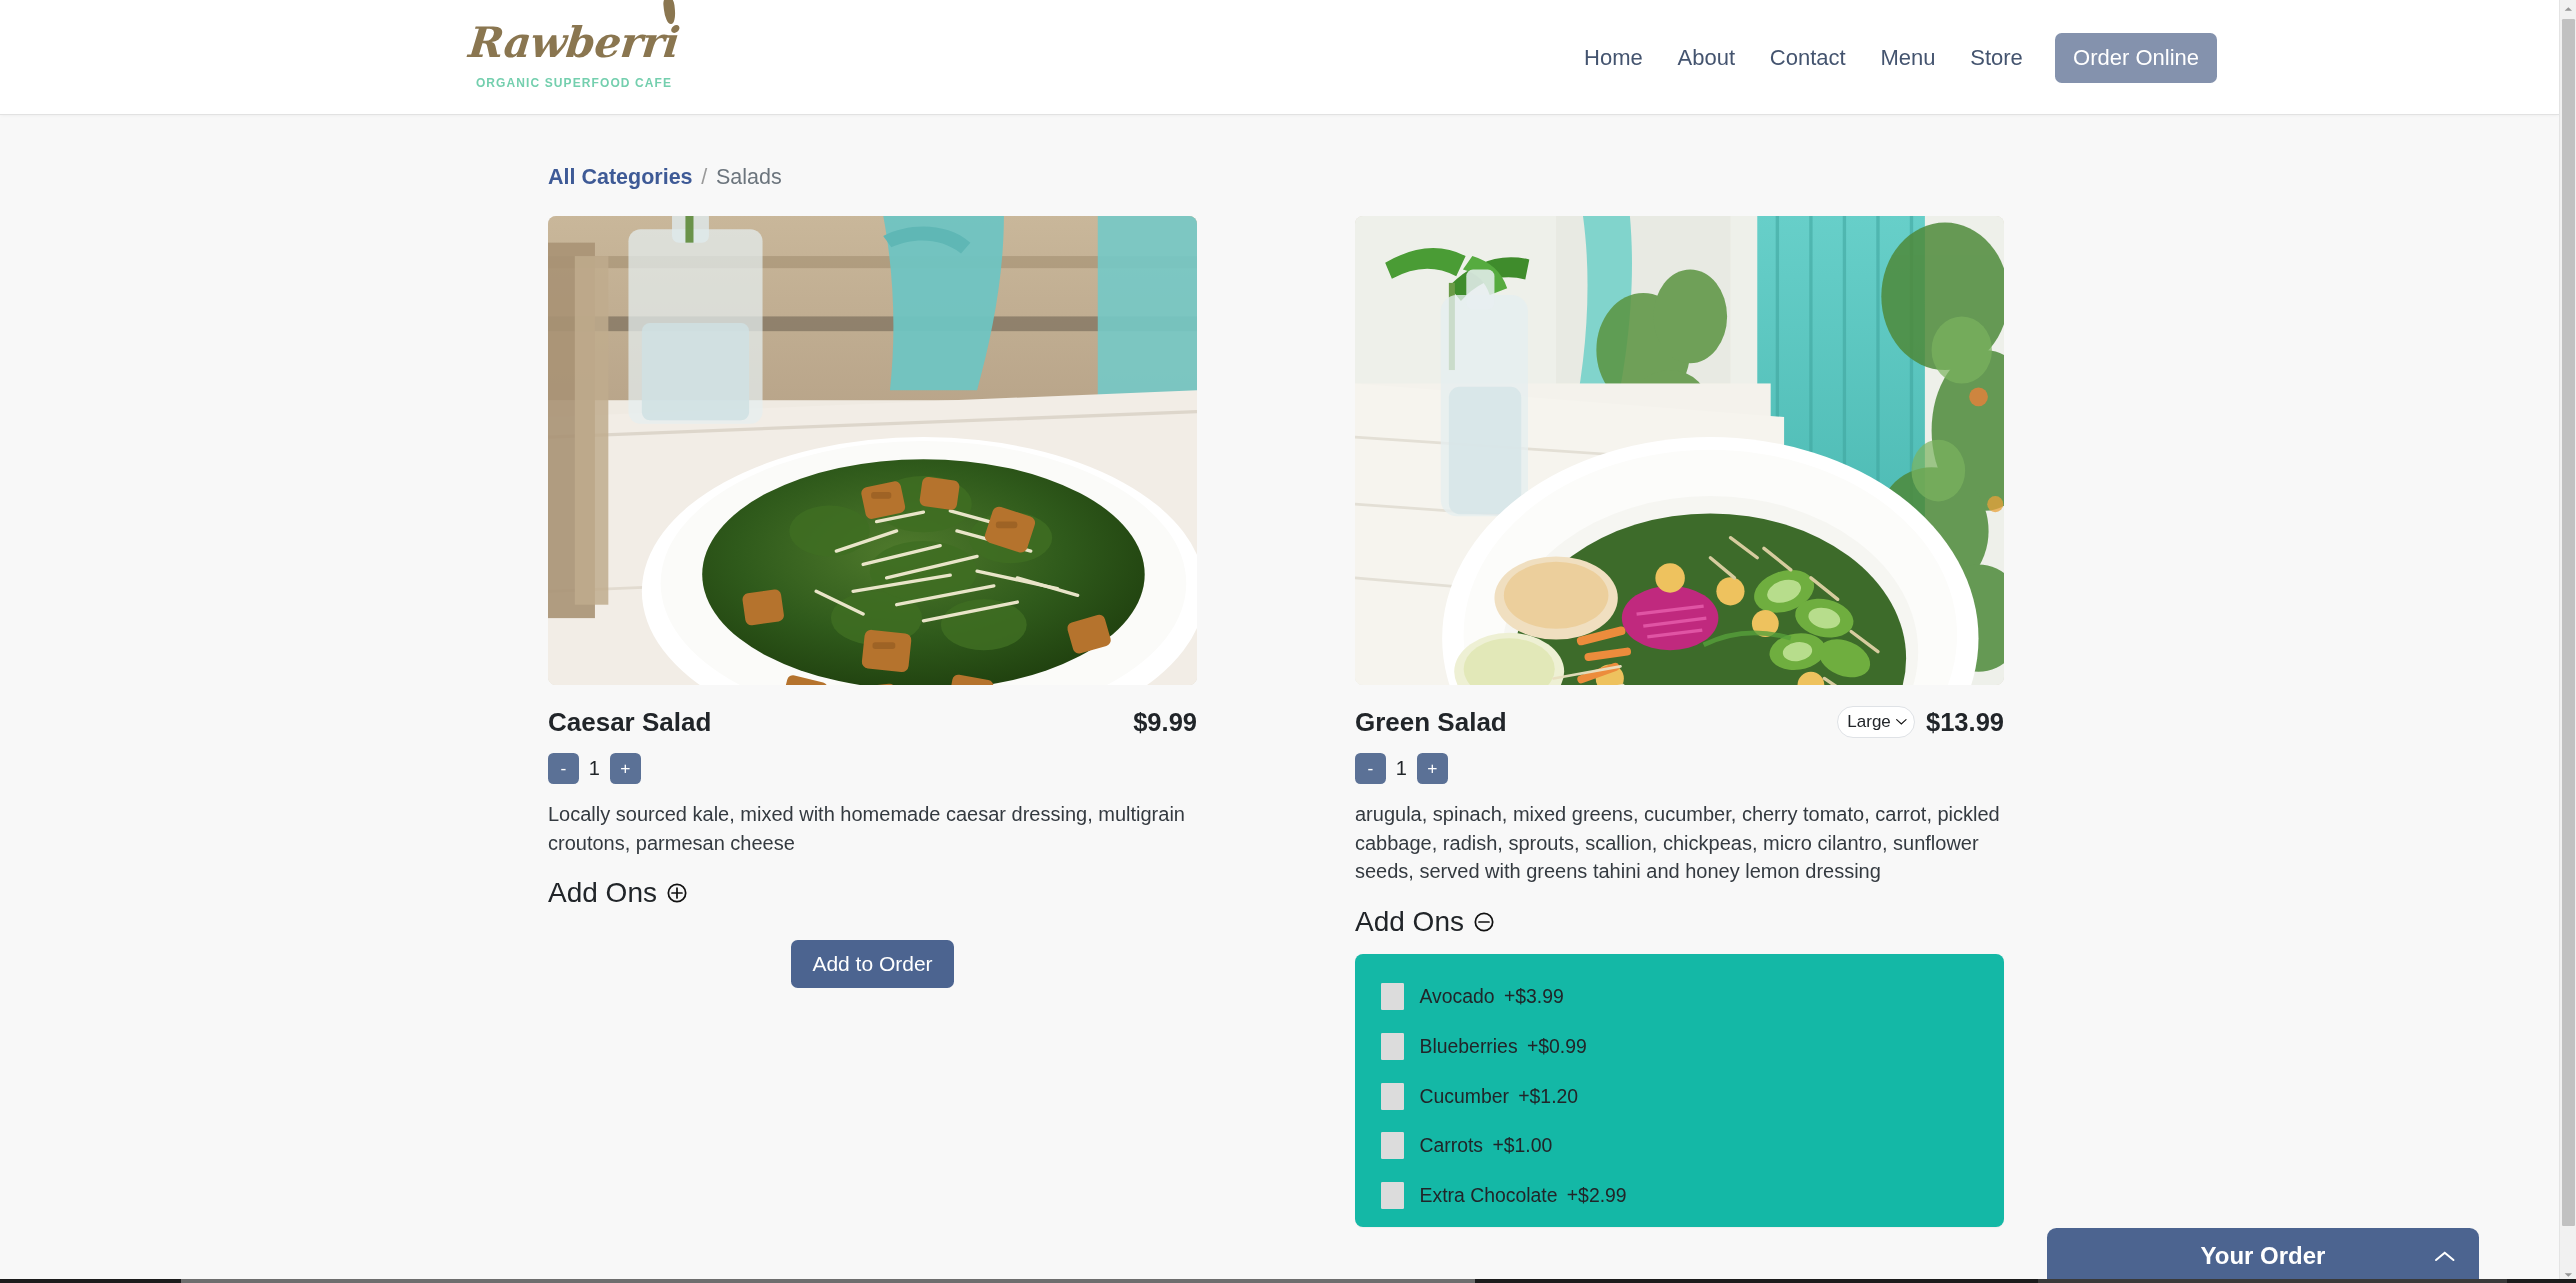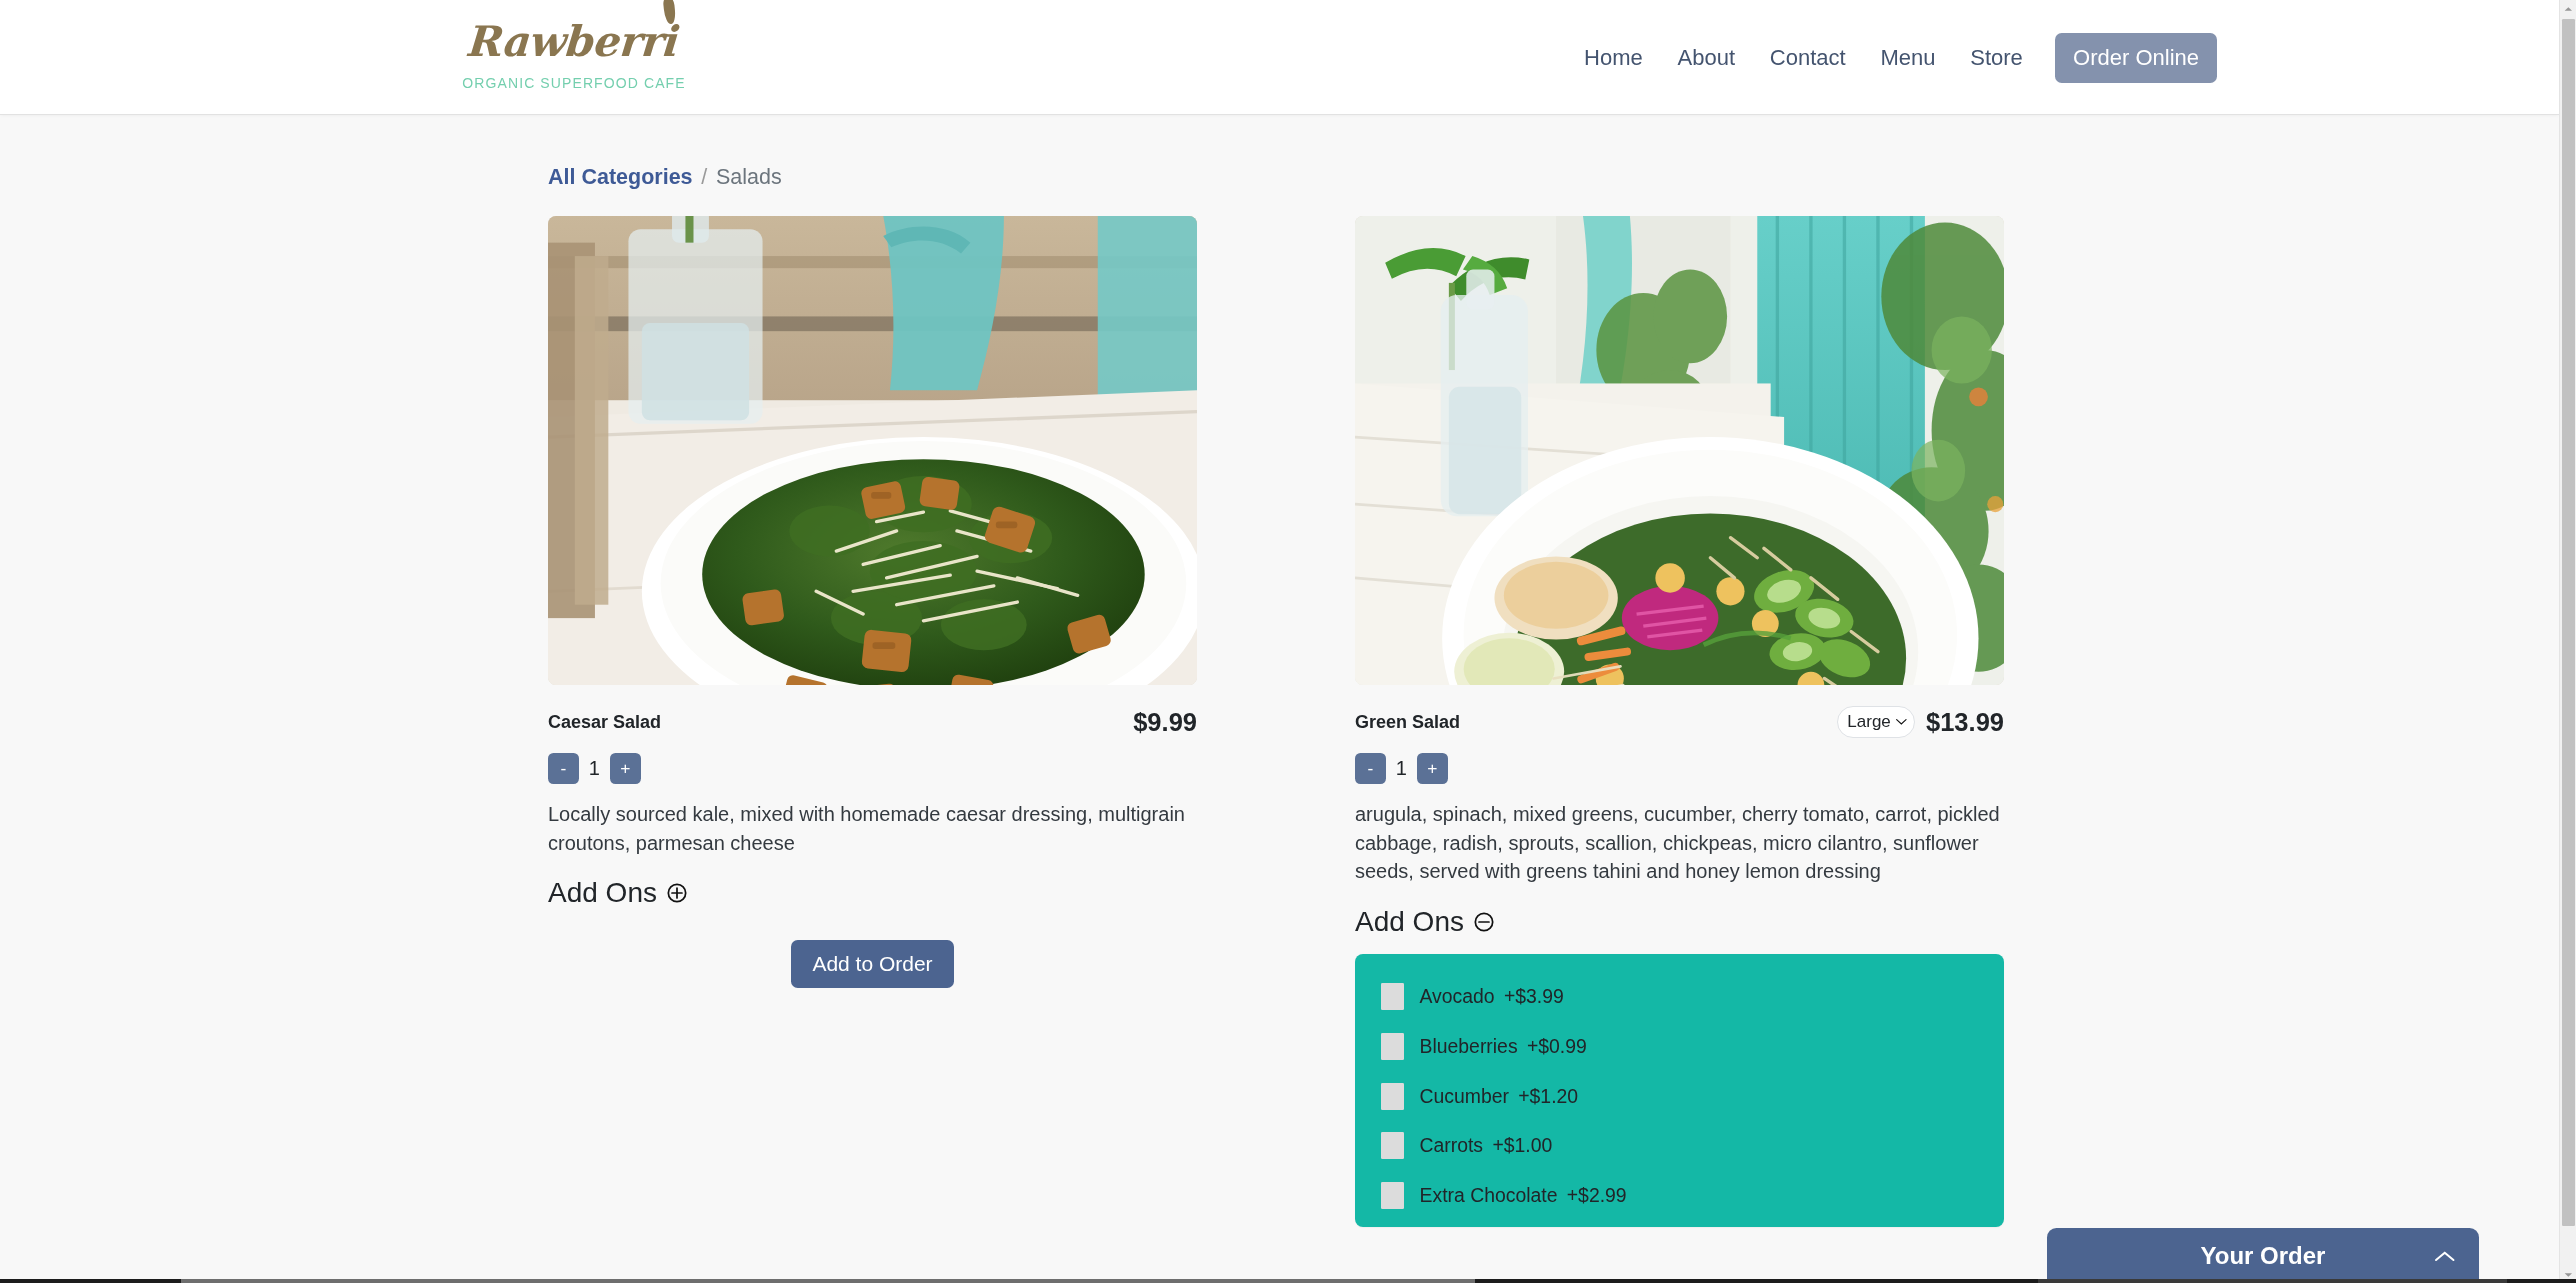--- a/index.html
+++ b/index.html
@@ -68,24 +68,24 @@
     left: 2px;
     top: -7.4px;
     width: 6px;
     height: 8.7px;
     background: #8a7650;
     clip-path: polygon(50% 0%, 100% 60%, 75% 100%, 50% 62%, 25% 100%, 0% 60%);
   }
   .brand-tagline {
     margin-top: 12px;
     font-family: "Liberation Sans", sans-serif;
-    font-size: 14px;
+    font-size: 12px;
     letter-spacing: 1.1px;
     color: #74cfae;
-    font-weight: 400;
+    font-weight: 700;
     white-space: nowrap;
   }
 
   .main-nav {
     position: absolute;
     right: 342px;
     top: 0;
     height: 115px;
     display: flex;
     align-items: center;
@@ -162,21 +162,21 @@
   }
   .item-photo svg { display: block; width: 100%; height: 100%; }
 
   .item-headline {
     display: flex;
     align-items: center;
     margin-top: 21.5px;
     height: 32px;
   }
   .item-name {
-    font-size: 18px;
+    font-size: 26px;
     font-weight: 700;
     color: #212529;
     white-space: nowrap;
   }
   .item-headline-right {
     margin-left: auto;
     display: flex;
     align-items: center;
     gap: 10.7px;
   }

